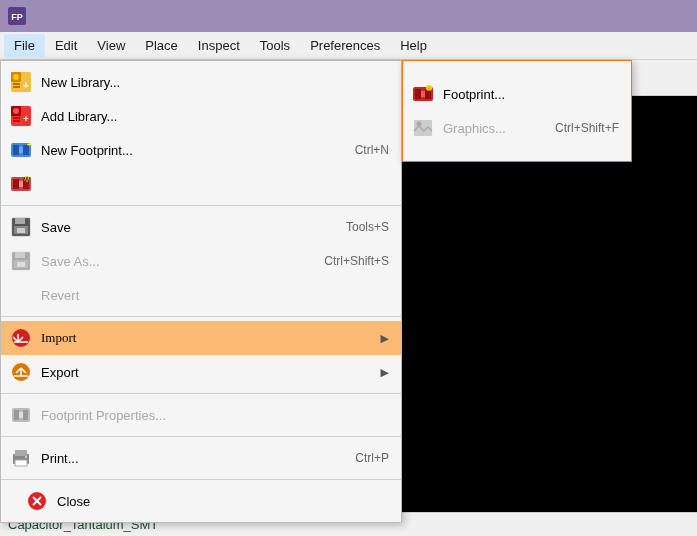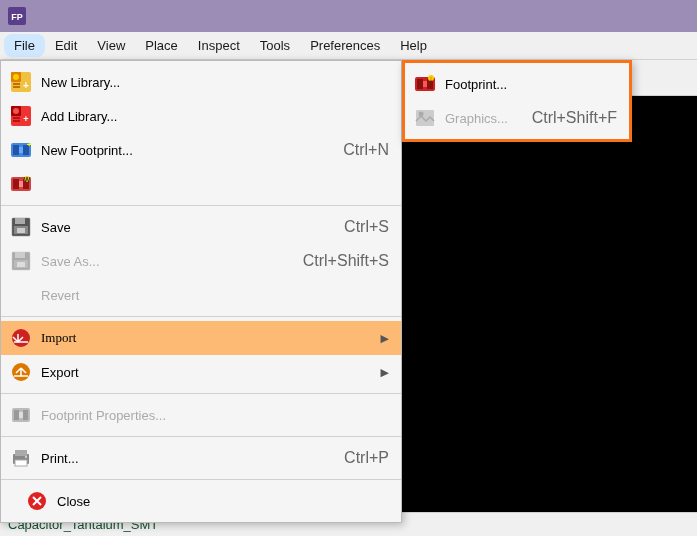--- a/index.html
+++ b/index.html
@@ -26,21 +26,21 @@
       background: #f0f0f0;
       height: 28px;
       display: flex;
       align-items: center;
       padding: 0 4px;
       border-bottom: 1px solid #d0d0d0;
     }
     .menu-item {
       padding: 4px 10px;
       cursor: pointer;
-      border-radius: 8px;
+      border-radius: 0;
       color: #1a1a1a;
     }
 
     
     #toolbar {
       background: #f0f0f0;
       height: 36px;
       display: flex;
       align-items: center;
       padding: 0 4px;
@@ -116,39 +116,39 @@
       align-items: center;
       justify-content: center;
     }
     .item-label {
       flex: 1;
       color: inherit;
     }
     .item-shortcut {
       color: #666;
       margin-left: 20px;
-      font-size: 16px;
+      font-size: 12px;
     }
     .item-arrow {
       color: #555;
       font-size: 11px;
       margin-left: 8px;
     }
 
     
     #import-submenu {
       position: absolute;
       top: 60px;
       left: 402px;
       width: 230px;
       background: #f5f5f5;
-      border: 3px solid #f97316;
+      border: 1px solid #f97316;
       box-shadow: 2px 2px 8px rgba(0,0,0,0.25);
       z-index: 101;
-      padding: 4px 0;
+      padding: 16px 0;
     }
     .submenu-item {
       display: flex;
       align-items: center;
       padding: 5px 12px 5px 8px;
       cursor: pointer;
       min-height: 32px;
     }
     .submenu-item.disabled { color: #aaa; cursor: default; }
 
@@ -306,21 +306,21 @@
     <div class="dropdown-item">
       <div class="item-icon">
         <svg width="22" height="22" viewBox="0 0 22 22">
           <rect x="2" y="2" width="18" height="18" rx="1" fill="#555" stroke="#888" stroke-width="0.5"></rect>
           <rect x="5" y="2" width="10" height="6" fill="#aaa"></rect>
           <rect x="4" y="10" width="14" height="8" fill="#888"></rect>
           <rect x="7" y="12" width="8" height="5" fill="#ccc"></rect>
         </svg>
       </div>
       <span class="item-label">Save</span>
-      <span class="item-shortcut">Ctrl+S</span>
+      <span class="item-shortcut">Tools+S</span>
     </div>
     <div class="dropdown-item disabled">
       <div class="item-icon">
         <svg width="22" height="22" viewBox="0 0 22 22">
           <rect x="2" y="2" width="18" height="18" rx="1" fill="#aaa" stroke="#ccc" stroke-width="0.5"></rect>
           <rect x="5" y="2" width="10" height="6" fill="#ccc"></rect>
           <rect x="4" y="10" width="14" height="8" fill="#bbb"></rect>
           <rect x="7" y="12" width="8" height="5" fill="#ddd"></rect>
         </svg>
       </div>

